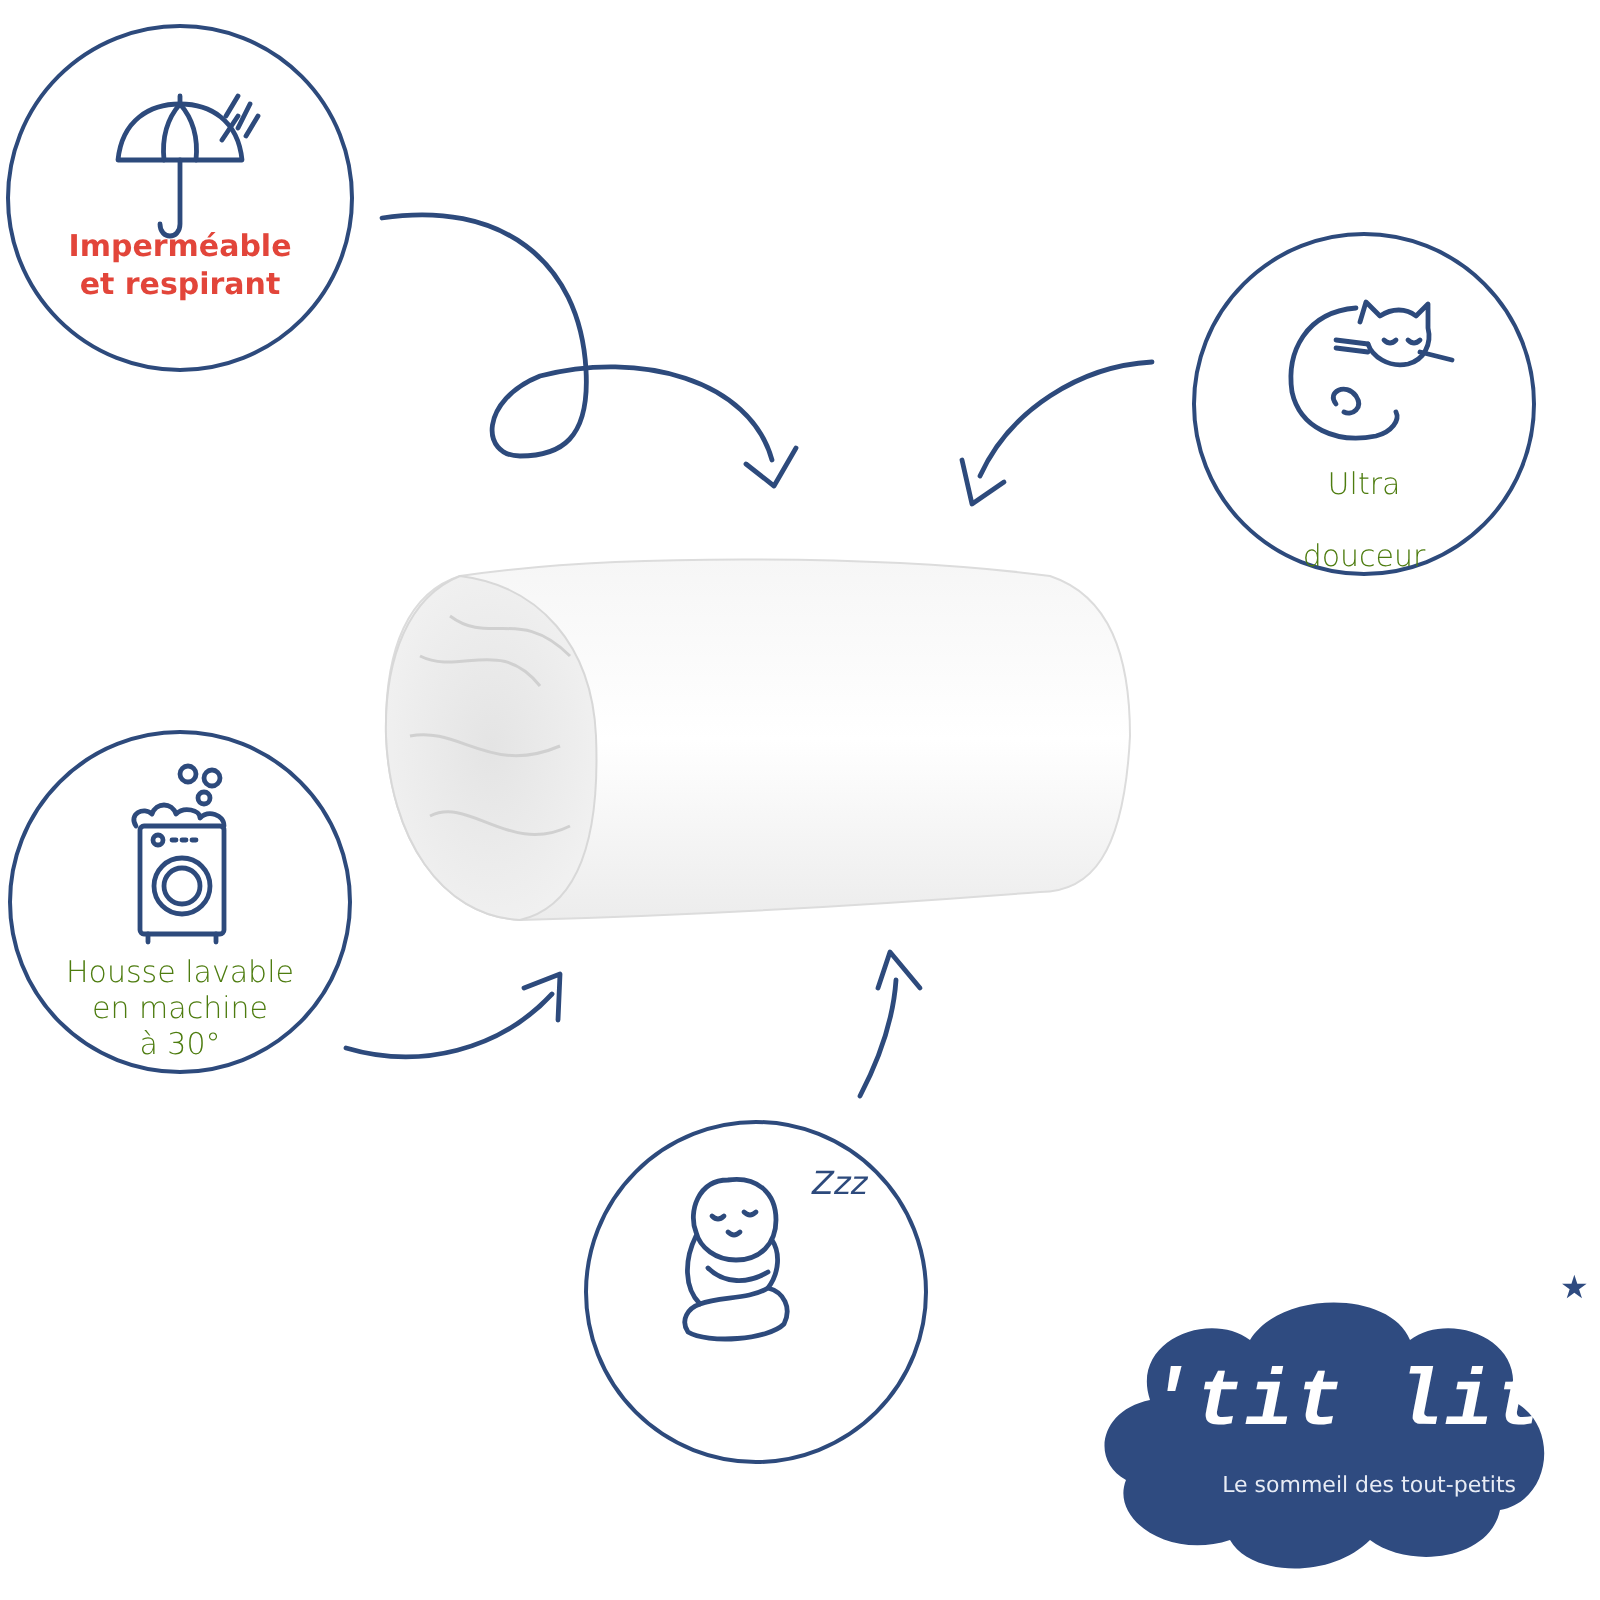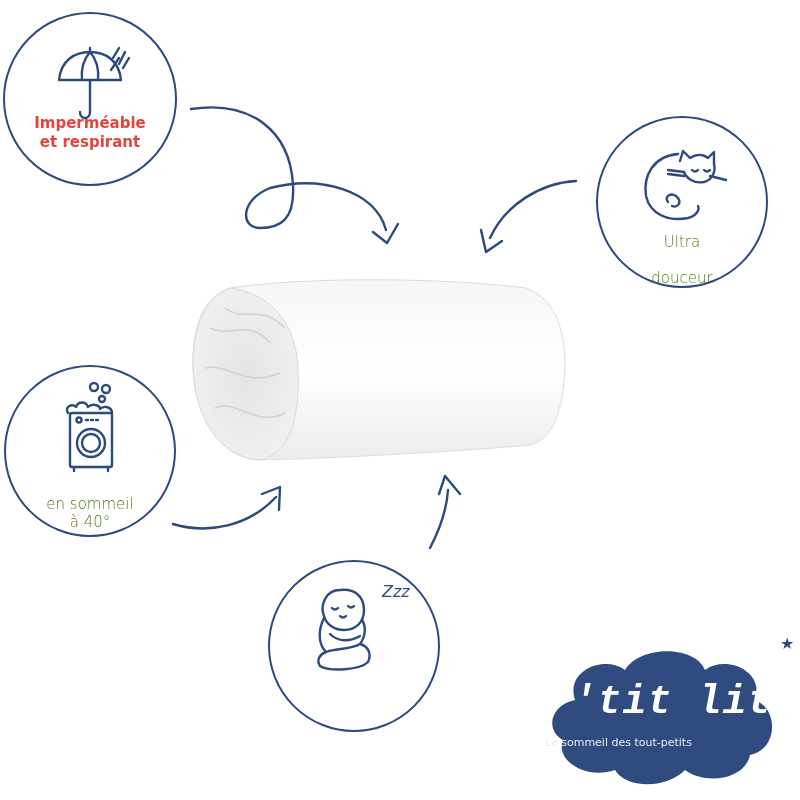--- a/index.html
+++ b/index.html
@@ -4,21 +4,21 @@
 <style>
   html, body { margin:0; padding:0; background:#ffffff; }
   body { width:800px; height:800px; position:relative; overflow:hidden; font-family:"DejaVu Sans", sans-serif; }
   .abs { position:absolute; }
   .circle { position:absolute; border:2.5px solid #2d4a7c; border-radius:50%; box-sizing:border-box; background:#fff; }
   .label { position:absolute; left:0; right:0; text-align:center; color:#4d7c0f; font-size:15px; line-height:18px; font-weight:300; }
   .label.red { color:#e2453a; font-weight:bold; font-size:15px; }
   svg { position:absolute; overflow:visible; }
   .stroke { fill:none; stroke:#2d4a7c; stroke-width:2.4; stroke-linecap:round; stroke-linejoin:round; }
   .logo-title { position:absolute; left:0; right:0; top:40px; text-align:center; color:#fff; font-family:Liberation Mono, monospace; font-style:italic; font-size:40px; font-weight:bold; letter-spacing:1px; }
-  .logo-sub { position:absolute; left:0; right:17px; top:96px; text-align:left; color:#e8ecf5; font-size:11px; }
+  .logo-sub { position:absolute; left:0; right:17px; top:96px; text-align:right; color:#e8ecf5; font-size:11px; }
 </style>
 </head>
 <body>
 
 <svg width="800" height="800" style="left:0;top:0;">
   <path class="stroke" d="M191,109 C250,100 290,130 293,185 C295,220 280,228 260,228 C240,228 240,200 270,188 C320,175 375,190 386,230"></path>
   <path class="stroke" d="M373,232 L387,243 L398,224"></path>
 </svg>
 <svg width="800" height="800" style="left:0;top:0;">
   <path class="stroke" d="M576,181 C540,183 505,205 490,238"></path>
@@ -81,25 +81,26 @@
     <circle class="stroke" cx="48" cy="10" r="4"></circle>
     <circle class="stroke" cx="44" cy="20" r="3"></circle>
     <path class="stroke" d="M10,34 C6,28 14,24 18,28 C20,22 28,22 30,28 C34,24 42,26 42,30 C46,26 54,28 54,34"></path>
     <rect class="stroke" x="12" y="34" width="42" height="54" rx="2"></rect>
     <circle class="stroke" cx="21" cy="41" r="2.5"></circle>
     <path class="stroke" d="M28,41 L30,41 M33,41 L35,41 M38,41 L40,41"></path>
     <circle class="stroke" cx="33" cy="64" r="14"></circle>
     <circle class="stroke" cx="33" cy="64" r="9"></circle>
     <path class="stroke" d="M16,88 L16,92 M50,88 L50,92"></path>
   </svg>
-  <div class="label" style="top:128px;">en sommeil</div>
-  <div class="label" style="top:146px;">à 40°</div>
+  <div class="label" style="top:110px;">Housse lavable</div>
+  <div class="label" style="top:128px;">en machine</div>
+  <div class="label" style="top:146px;">à 30°</div>
 </div>
 
-<div class="circle" style="left:268px;top:560px;width:172px;height:172px;text-decoration:underline;">
+<div class="circle" style="left:292px;top:560px;width:172px;height:172px;text-decoration:underline;">
   <svg width="100" height="100" style="left:40px;top:16px;">
     <path class="stroke" d="M30,12 C15,12 10,28 14,38 C16,46 24,52 34,52 C46,52 54,44 54,32 C54,18 44,10 30,12 Z"></path>
     <path class="stroke" d="M22,30 C24,32 26,32 28,30 M38,28 C40,30 42,30 44,28"></path>
     <path class="stroke" d="M30,38 C32,40 34,40 36,38"></path>
     <path class="stroke" d="M14,40 C8,52 8,66 16,74 C10,76 6,82 10,88 C20,94 50,92 58,84 C62,76 58,68 50,66 C56,58 56,48 52,42"></path>
     <path class="stroke" d="M20,56 C28,64 40,64 50,58 M16,74 C26,70 40,72 50,66"></path>
   </svg>
   <div class="abs" style="left:112px;top:20px;color:#2d4a7c;font-style:italic;font-size:16px;">Zzz</div>
 </div>
 

